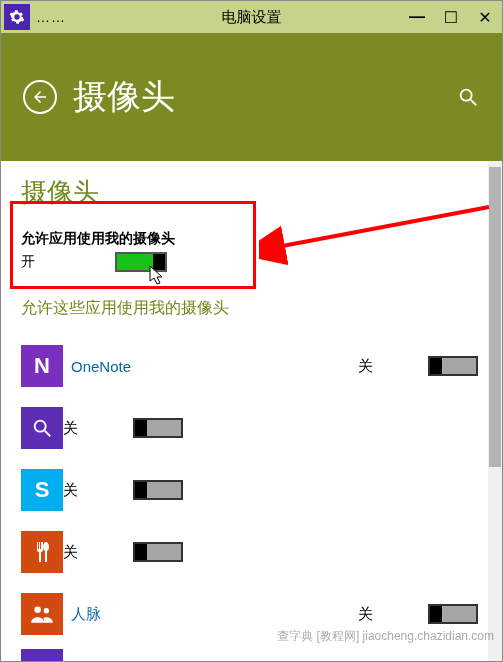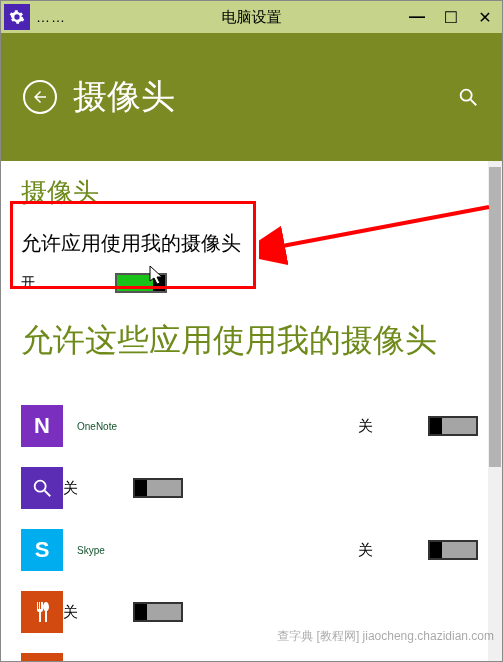--- a/index.html
+++ b/index.html
@@ -104,28 +104,29 @@
     overflow: hidden;
   }
   .section-head {
     color: #6e8a1a;
     font-size: 26px;
     font-weight: 400;
     margin-top: 2px;
     margin-bottom: 20px;
   }
   .section-head.apps {
-    font-size: 32px;
+    font-size: 16px;
     margin-top: 26px;
-    margin-bottom: 32px;
+    margin-bottom: 16px;
   }
   .permission-label {
-    font-size: 20px;
-    color: #000;
-    margin-bottom: 16px;
+    font-size: 14px;
+    color: #000;
+    margin-bottom: 4px;
+    font-weight: bold;
   }
   .main-toggle-row {
     display: flex;
     align-items: center;
     margin-bottom: 4px;
   }
   .state-text {
     font-size: 14px;
     margin-right: 80px;
   }
@@ -155,23 +156,23 @@
     width: 42px;
     height: 42px;
     display: flex;
     align-items: center;
     justify-content: center;
     color: #fff;
     font-size: 22px;
     flex-shrink: 0;
   }
   .app-name {
-    margin-left: 14px;
-    font-size: 10px;
-    color: #14532d;
+    margin-left: 8px;
+    font-size: 15px;
+    color: #0369a1;
     flex: 1;
   }
   .off-col {
     width: 70px;
     text-align: left;
     font-size: 15px;
     color: #000;
   }
   .small-toggle {
     width: 50px;
@@ -296,21 +297,20 @@
         </div>
         <div class="off-col">关</div>
         <div class="small-toggle">
           <div class="knob"></div>
         </div>
       </div>
       <div class="app-row">
         <div class="app-icon" style="background: rgb(0, 174, 240);">
           <span style="font-weight:bold;font-size:22px;color:#fff">S</span>
         </div>
-        <div class="app-name">Skype</div>
         <div class="off-col">关</div>
         <div class="small-toggle">
           <div class="knob"></div>
         </div>
       </div>
       <div class="app-row">
         <div class="app-icon" style="background: rgb(210, 74, 15);">
           <svg viewBox="0 0 24 24" width="24" height="24" fill="#fff">
             <path d="M7 2v8a2 2 0 002 2v10h2V12a2 2 0 002-2V2h-2v7h-1V2H9v7H8V2H7zm9 0c-1.7 0-3 2-3 5 0 2 1 3.5 2 4v11h2V11c1-.5 2-2 2-4 0-3-1.3-5-3-5z"></path>
           </svg>

